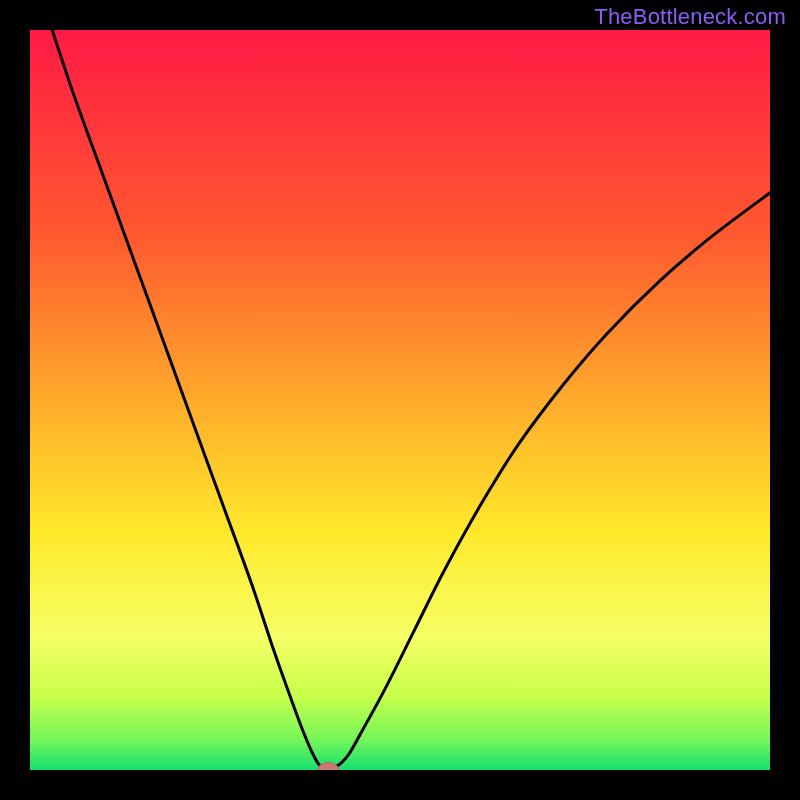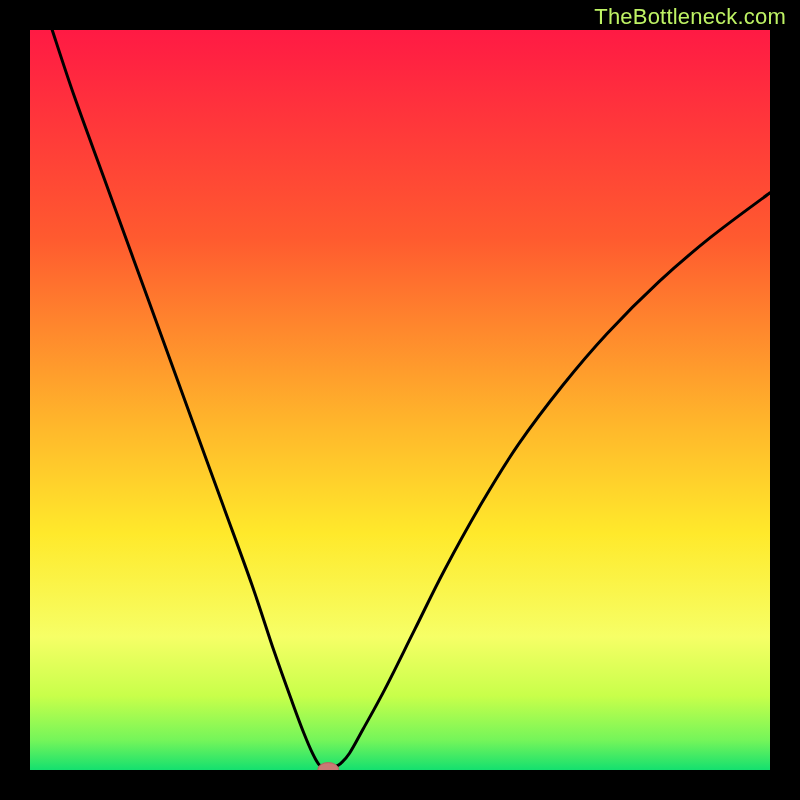--- a/index.html
+++ b/index.html
@@ -14,21 +14,21 @@
   .outer {
     position: relative;
     width: 800px;
     height: 800px;
     background: #000;
   }
   .watermark {
     position: absolute;
     top: 4px;
     right: 14px;
-    color: #bef264;
+    color: #8b5cf6;
     font-size: 22px;
     font-weight: 400;
     letter-spacing: 0.2px;
     z-index: 10;
   }
   .plot {
     position: absolute;
     left: 30px;
     top: 30px;
     width: 740px;

